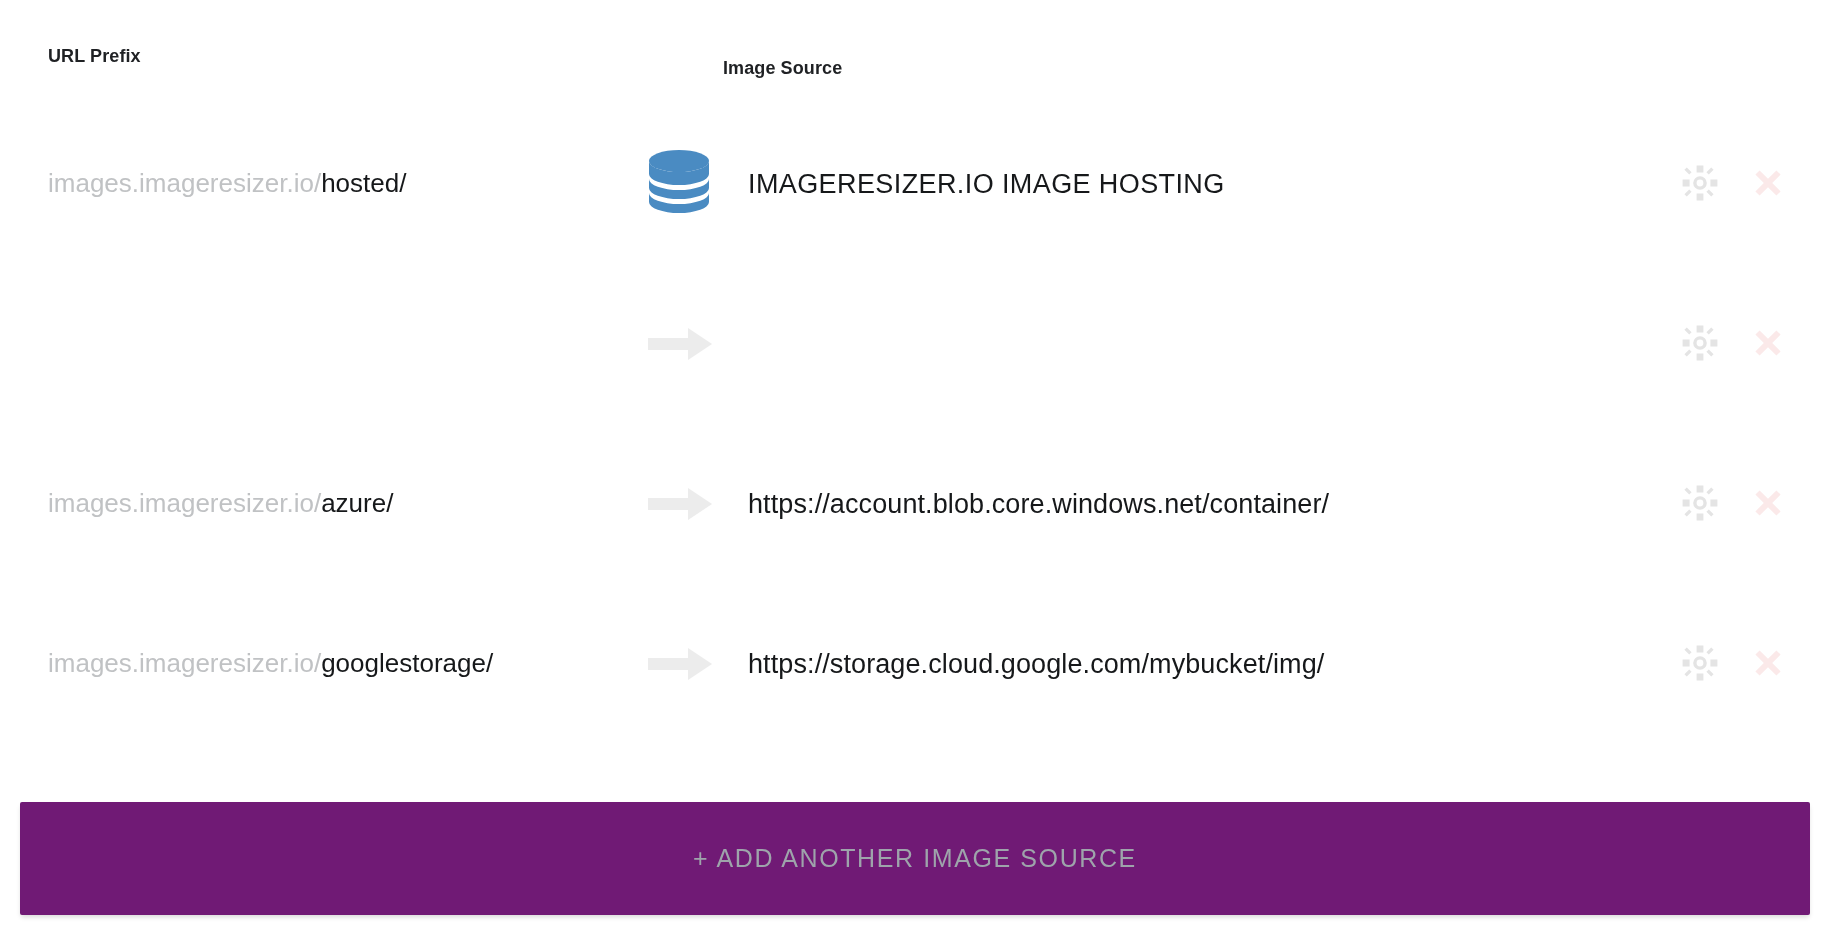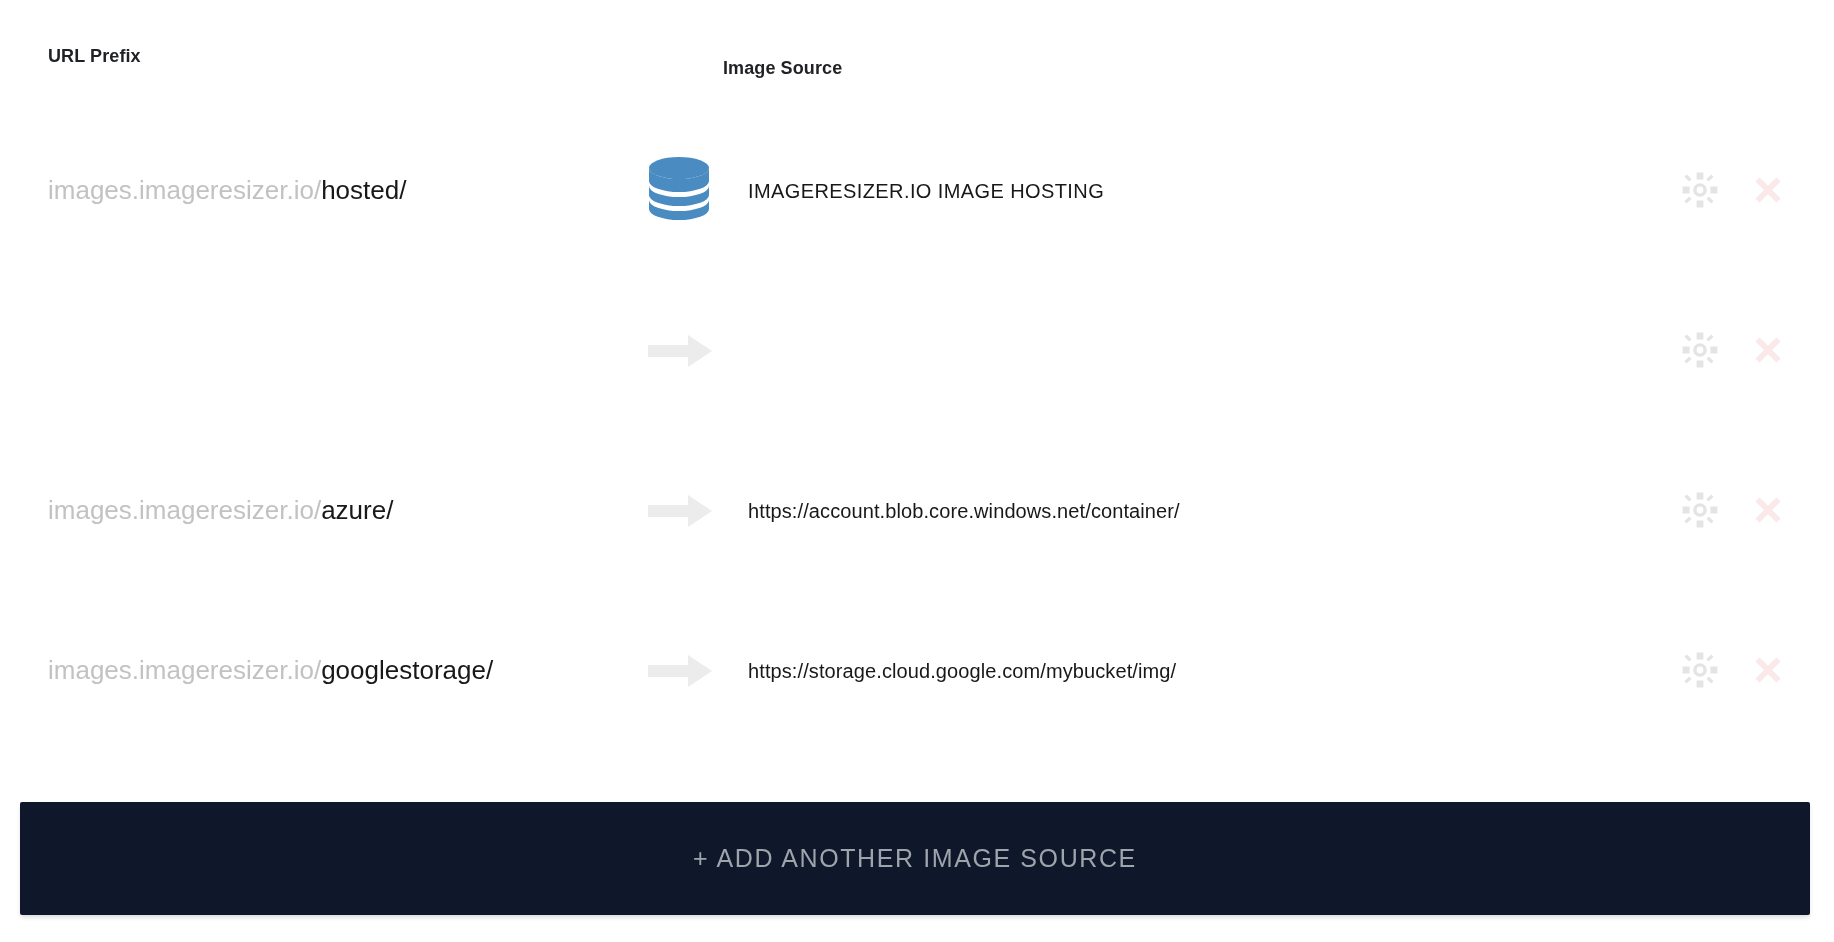--- a/index.html
+++ b/index.html
@@ -38,21 +38,21 @@
     color: #1f2124;
     letter-spacing: 0.1px;
     white-space: nowrap;
   }
   .col-head.url-prefix { left: 48px; top: 0; }
   .col-head.image-source { left: 723px; top: 12px; }
 
   
   .rows {
     position: absolute;
-    top: 111px;
+    top: 104px;
     left: 0;
     width: 1834px;
   }
   .row {
     position: relative;
     height: 160px;
     width: 1834px;
   }
 
   .prefix-cell {
@@ -94,21 +94,21 @@
     box-sizing: border-box;
   }
 
   
   .db-icon { display: block; }
 
   
   .arrow-icon { display: block; margin-left: 2px; }
 
   .source-text {
-    font-size: 20px;
+    font-size: 27px;
     color: #16181a;
     white-space: nowrap;
     letter-spacing: 0.1px;
     font-weight: 400;
   }
   .source-text.caps {
     letter-spacing: 0.4px;
   }
 
   
@@ -133,21 +133,21 @@
     padding: 0;
   }
 
   
   .add-button {
     position: absolute;
     left: 20px;
     top: 802px;
     width: 1790px;
     height: 113px;
-    background: #0f172a;
+    background: #701a75;
     border: 0;
     border-radius: 2px;
     box-shadow: 0 3px 5px -1px rgba(0,0,0,0.16);
     display: flex;
     align-items: center;
     justify-content: center;
     cursor: pointer;
     font-family: "Liberation Sans", sans-serif;
   }
   .add-button-label {

